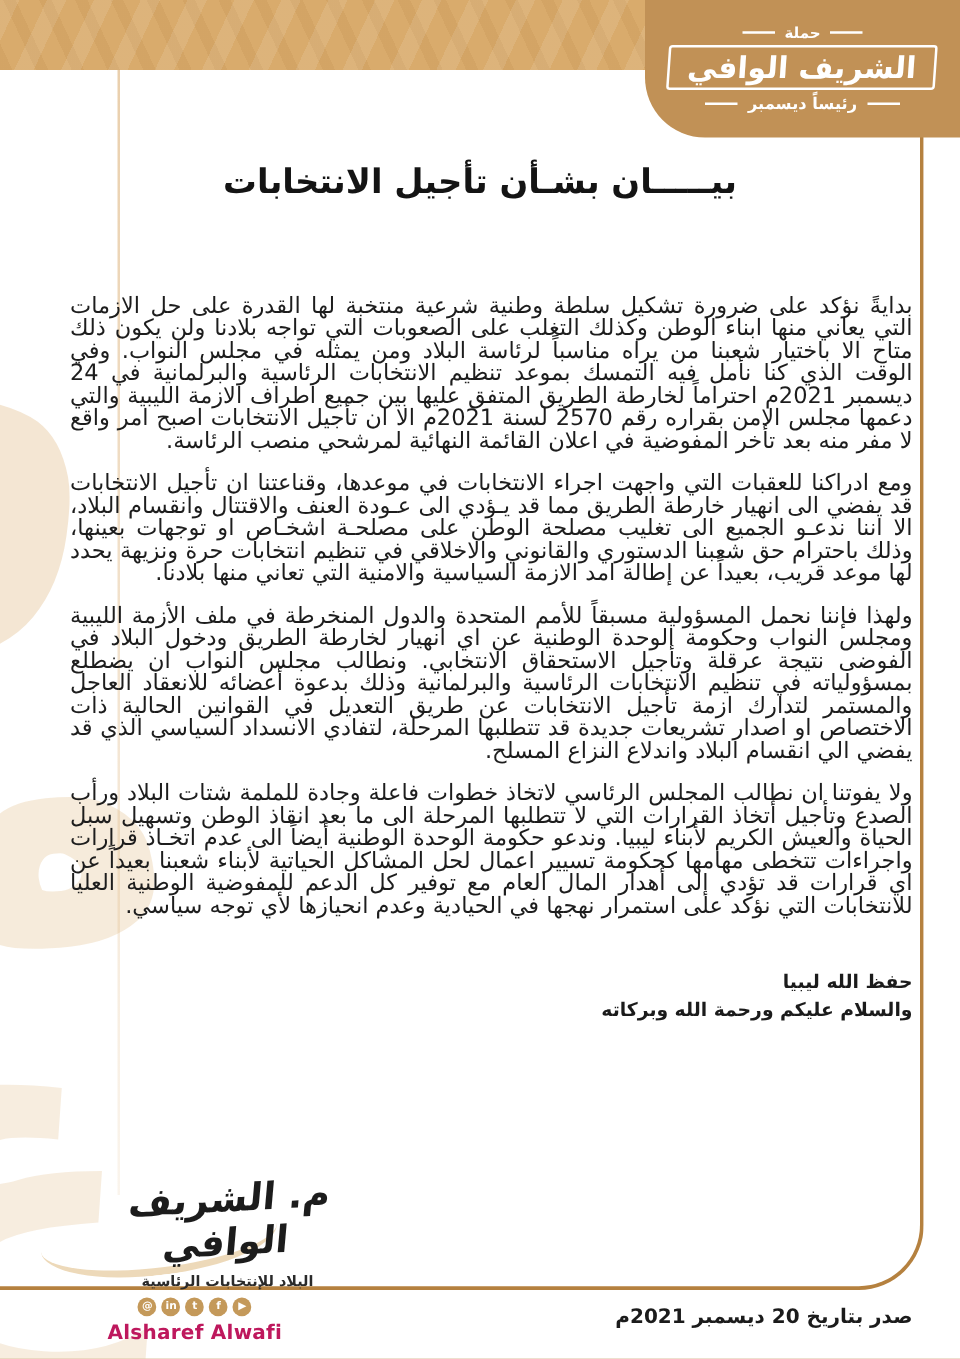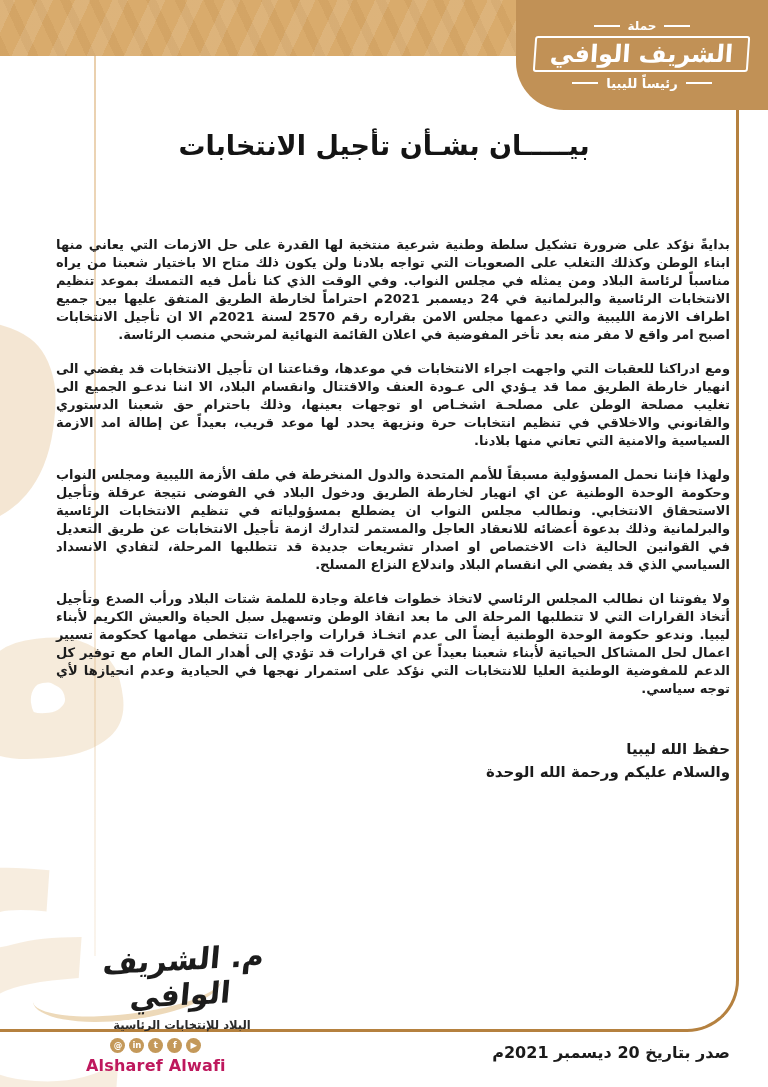--- a/index.html
+++ b/index.html
@@ -55,21 +55,21 @@
   .dg2{font-size:330px;left:-110px;top:760px;transform:rotate(4deg);color:rgba(222,182,126,.25);}
   
   .title{
     position:absolute;top:130px;left:0;right:0;text-align:center;
     font-size:27px;font-weight:700;color:#141414;direction:rtl;z-index:2;
   }
   .content{
     position:absolute;top:236px;left:56px;right:38px;z-index:2;direction:rtl;
   }
   .para{
-    font-size:13px;line-height:18px;font-weight:700;color:#1d1d1d;
+    font-size:18px;line-height:18px;font-weight:400;color:#1d1d1d;
     text-align:justify;margin:0 0 16px;
   }
   .closing{
     text-align:right;margin-top:40px;font-weight:700;color:#1b1b1b;
     font-size:15px;line-height:23px;
   }
   
   .signature{
     position:absolute;left:62px;top:942px;width:240px;text-align:center;z-index:2;
   }
@@ -111,39 +111,39 @@
 
 <div class="logo-panel">
   <div class="logo-campaign">
     <span class="dash"></span>
     <span>حملة</span>
     <span class="dash"></span>
   </div>
   <div class="logo-name">الشريف الوافي</div>
   <div class="logo-tagline">
     <span class="dash"></span>
-    <span>رئيساً لليبيا</span>
+    <span>رئيساً ديسمبر</span>
     <span class="dash"></span>
   </div>
 </div>
 
 <div class="frame-line"></div>
 
 <div class="title">بيـــــان بشـأن تأجيل الانتخابات</div>
 
 <div class="content">
   <div>
       <p class="para" dir="rtl">بدايةً نؤكد على ضرورة تشكيل سلطة وطنية شرعية منتخبة لها القدرة على حل الازمات التي يعاني منها ابناء الوطن وكذلك التغلب على الصعوبات التي تواجه بلادنا ولن يكون ذلك متاح الا باختيار شعبنا من يراه مناسباً لرئاسة البلاد ومن يمثله في مجلس النواب. وفي الوقت الذي كنا نأمل فيه التمسك بموعد تنظيم الانتخابات الرئاسية والبرلمانية في 24 ديسمبر 2021م احتراماً لخارطة الطريق المتفق عليها بين جميع اطراف الازمة الليبية والتي دعمها مجلس الامن بقراره رقم 2570 لسنة 2021م الا ان تأجيل الانتخابات اصبح امر واقع لا مفر منه بعد تأخر المفوضية في اعلان القائمة النهائية لمرشحي منصب الرئاسة.</p>
       <p class="para" dir="rtl">ومع ادراكنا للعقبات التي واجهت اجراء الانتخابات في موعدها، وقناعتنا ان تأجيل الانتخابات قد يفضي الى انهيار خارطة الطريق مما قد يـؤدي الى عـودة العنف والاقتتال وانقسام البلاد، الا اننا ندعـو الجميع الى تغليب مصلحة الوطن على مصلحـة اشخـاص او توجهات بعينها، وذلك باحترام حق شعبنا الدستوري والقانوني والاخلاقي في تنظيم انتخابات حرة ونزيهة يحدد لها موعد قريب، بعيداً عن إطالة امد الازمة السياسية والامنية التي تعاني منها بلادنا.</p>
       <p class="para" dir="rtl">ولهذا فإننا نحمل المسؤولية مسبقاً للأمم المتحدة والدول المنخرطة في ملف الأزمة الليبية ومجلس النواب وحكومة الوحدة الوطنية عن اي انهيار لخارطة الطريق ودخول البلاد في الفوضى نتيجة عرقلة وتأجيل الاستحقاق الانتخابي. ونطالب مجلس النواب ان يضطلع بمسؤولياته في تنظيم الانتخابات الرئاسية والبرلمانية وذلك بدعوة أعضائه للانعقاد العاجل والمستمر لتدارك ازمة تأجيل الانتخابات عن طريق التعديل في القوانين الحالية ذات الاختصاص او اصدار تشريعات جديدة قد تتطلبها المرحلة، لتفادي الانسداد السياسي الذي قد يفضي الي انقسام البلاد واندلاع النزاع المسلح.</p>
       <p class="para" dir="rtl">ولا يفوتنا ان نطالب المجلس الرئاسي لاتخاذ خطوات فاعلة وجادة للملمة شتات البلاد ورأب الصدع وتأجيل أتخاذ القرارات التي لا تتطلبها المرحلة الى ما بعد انقاذ الوطن وتسهيل سبل الحياة والعيش الكريم لأبناء ليبيا. وندعو حكومة الوحدة الوطنية أيضاً الى عدم اتخـاذ قرارات واجراءات تتخطى مهامها كحكومة تسيير اعمال لحل المشاكل الحياتية لأبناء شعبنا بعيداً عن اي قرارات قد تؤدي إلى أهدار المال العام مع توفير كل الدعم للمفوضية الوطنية العليا للانتخابات التي نؤكد على استمرار نهجها في الحيادية وعدم انحيازها لأي توجه سياسي.</p>
     </div>
   <div class="closing">
     <div>حفظ الله ليبيا</div>
-    <div>والسلام عليكم ورحمة الله الوحدة</div>
+    <div>والسلام عليكم ورحمة الله وبركاته</div>
   </div>
 </div>
 
 <div class="signature">
   <div class="sig-swoosh"></div>
   <div class="sig-name">م. الشريف الوافي</div>
   <div class="sig-caption">البلاد للإنتخابات الرئاسية</div>
 </div>
 
 <div class="footer">

